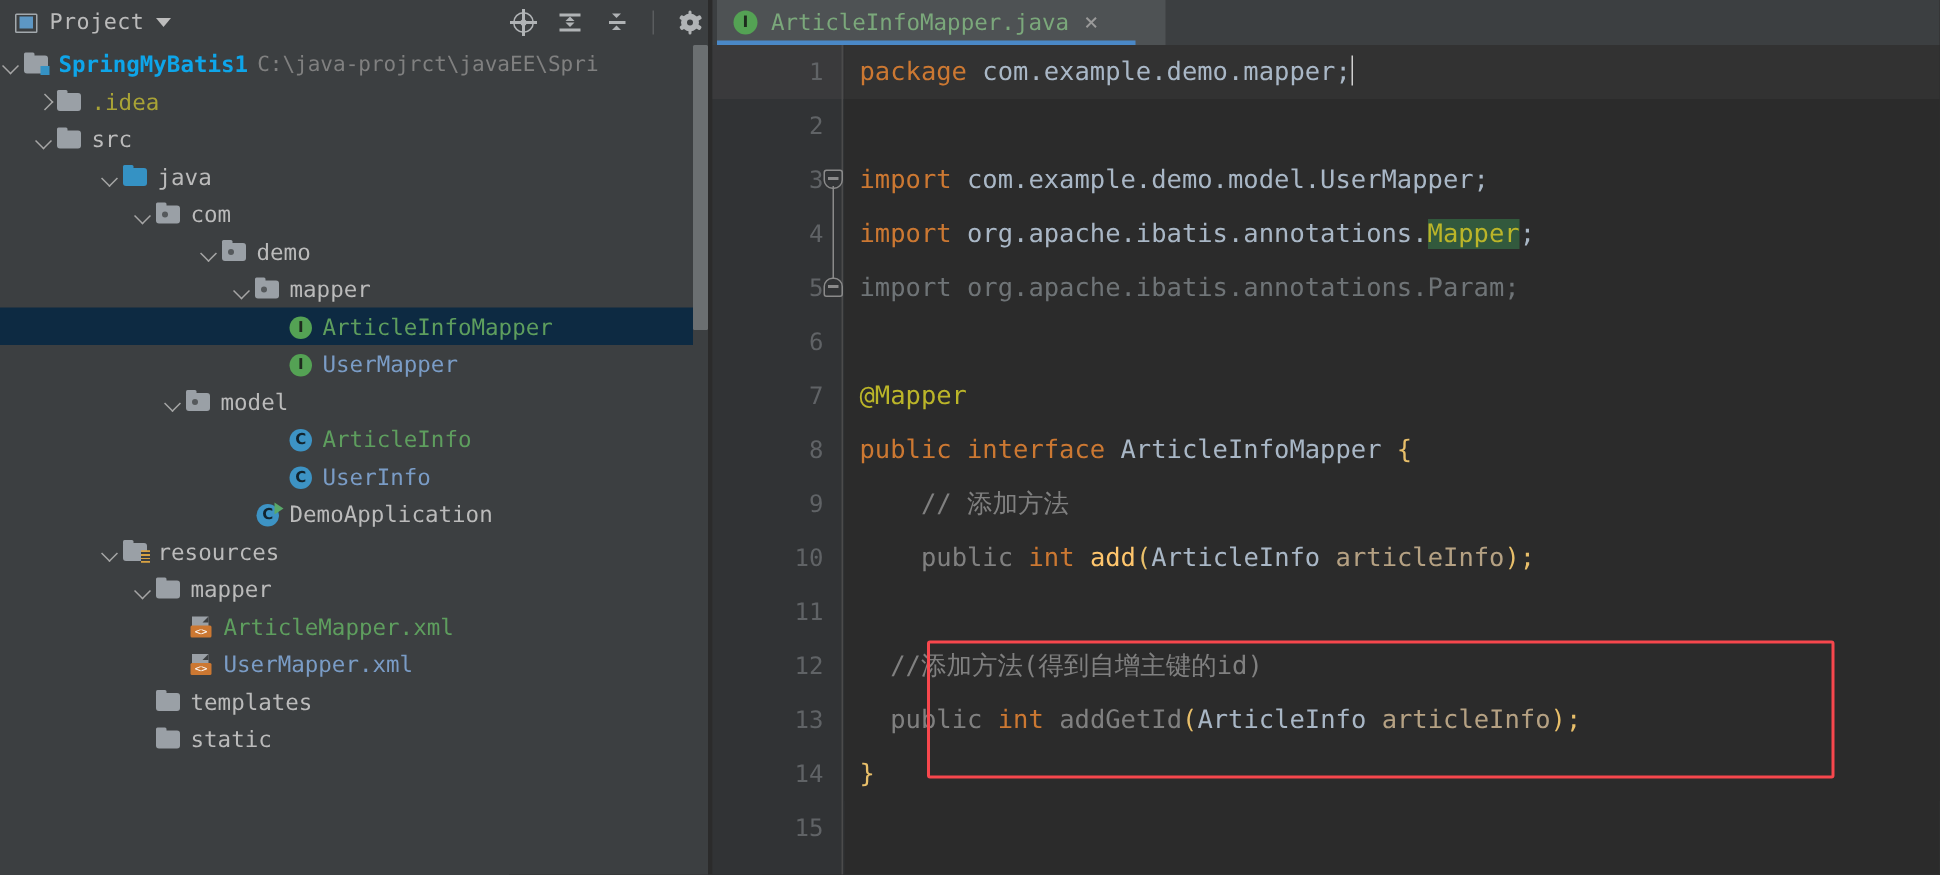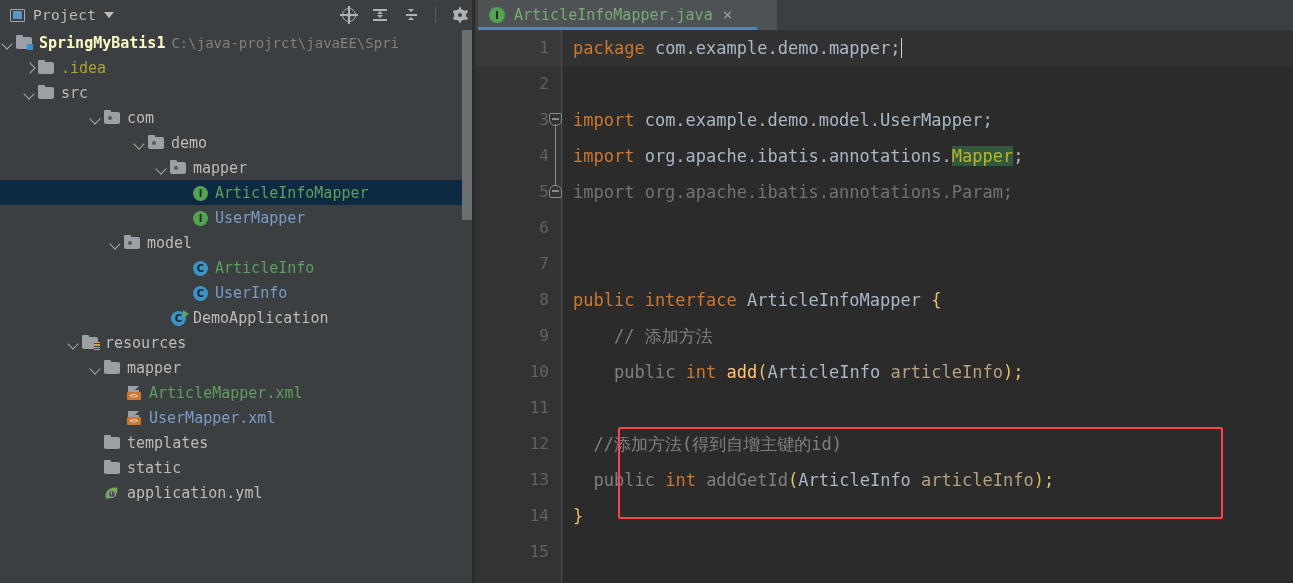--- a/index.html
+++ b/index.html
@@ -77,21 +77,21 @@
   .xmlic .pg:after{content:"";position:absolute;right:0;top:0;border-left:4px solid transparent;border-bottom:4px solid #3c3f41;width:0;height:0;}
   .xmlic .tg{position:absolute;left:0;top:6px;width:14px;height:8px;background:#cc7832;border-radius:1px;
      display:flex;align-items:center;justify-content:center;font-size:7px;color:#ffffff;font-family:"DejaVu Sans Mono",monospace;line-height:8px;}
 
   .leafic{position:absolute;left:0px;top:1px;width:16px;height:14px;}
   .leafic .lf{position:absolute;left:1px;top:2px;width:13px;height:10px;background:#6cad4d;border-radius:10px 2px 10px 2px;transform:rotate(-8deg);}
   .leafic .cg{position:absolute;left:4px;top:4px;width:8px;height:8px;border:1.6px solid #9aa0a6;border-radius:50%;box-sizing:border-box;background:#4a4d4f;}
   .leafic .cg:after{content:"";position:absolute;left:2.2px;top:1px;width:1.3px;height:3px;background:#9aa0a6;}
 
   .c-white{color:#bbbbbb;}
-  .c-bold{color:#fef9c3;font-weight:bold;}
+  .c-bold{color:#0ea5e9;font-weight:bold;}
   .c-path{color:#808080;font-size:14px;}
   .c-olive{color:#a9a336;}
   .c-green{color:#5e9e5e;}
   .c-blue{color:#7a9cc6;}
 
   .panel-scroll{position:absolute;left:462px;top:30px;width:10px;height:553px;background:#3c3f41;}
   .panel-thumb{position:absolute;left:462px;top:30px;width:10px;height:190px;background:#6b6f71;border-radius:1px;cursor:pointer;}
   .panel-divider{position:absolute;left:472px;top:0;width:3px;height:583px;background:#2b2b2b;}
 
   
@@ -195,20 +195,27 @@
           </span>
           <span class="lbl c-olive">.idea</span>
         </div>
         <div class="row" style="padding-left: 22px;">
           <span class="arrow dn"></span>
           <span class="ti">
             <i class="folder"></i>
           </span>
           <span class="lbl c-white">src</span>
         </div>
+        <div class="row" style="padding-left: 66px;">
+          <span class="arrow dn"></span>
+          <span class="ti">
+            <i class="folder blue"></i>
+          </span>
+          <span class="lbl c-white">java</span>
+        </div>
         <div class="row" style="padding-left: 88px;">
           <span class="arrow dn"></span>
           <span class="ti">
             <i class="folder pkg"></i>
           </span>
           <span class="lbl c-white">com</span>
         </div>
         <div class="row" style="padding-left: 132px;">
           <span class="arrow dn"></span>
           <span class="ti">
@@ -306,30 +313,20 @@
             <i class="folder"></i>
           </span>
           <span class="lbl c-white">templates</span>
         </div>
         <div class="row" style="padding-left: 88px;">
           <span class="arrow"></span>
           <span class="ti">
             <i class="folder"></i>
           </span>
           <span class="lbl c-white">static</span>
-        </div>
-        <div class="row" style="padding-left: 88px;">
-          <span class="arrow"></span>
-          <span class="ti">
-            <span class="leafic">
-              <i class="lf"></i>
-              <i class="cg"></i>
-            </span>
-          </span>
-          <span class="lbl c-white">application.yml</span>
         </div>
       </div>
     <div class="panel-scroll"></div>
     <div class="panel-thumb"></div>
   </div>
   <div class="panel-divider"></div>
 
   <div class="editor">
 
     <div class="tabbar">
@@ -363,20 +360,21 @@
       </div>
     <div class="fold-rail"></div>
     <div class="code" id="code">
         <div class="caretline" style="top: 0px;"></div>
         <div class="cl" style="top: 0px;"><span class="k">package</span><span class="t"> com.example.demo.mapper;</span><span class="caret"></span></div>
         <div class="cl" style="top: 36px;"></div>
         <div class="cl" style="top: 72px;"><span class="k">import</span><span class="t"> com.example.demo.model.UserMapper;</span></div>
         <div class="cl" style="top: 108px;"><span class="k">import</span><span class="t"> org.apache.ibatis.annotations.</span><span class="hl">Mapper</span><span class="t">;</span></div>
         <div class="cl" style="top: 144px;"><span class="dim">import org.apache.ibatis.annotations.Param;</span></div>
         <div class="cl" style="top: 180px;"></div>
+        <div class="cl" style="top: 216px;"><span class="an">@Mapper</span></div>
         <div class="cl" style="top: 252px;"><span class="k">public interface</span><span class="t"> ArticleInfoMapper </span><span class="br">{</span></div>
         <div class="cl" style="top: 288px;"><span class="cm">    // 添加方法</span></div>
         <div class="cl" style="top: 324px;"><span class="t">    </span><span class="cm">public</span><span class="t"> </span><span class="k">int</span><span class="t"> </span><span class="mth">add</span><span class="br">(</span><span class="t">ArticleInfo </span><span class="pr">articleInfo</span><span class="br">)</span><span class="br">;</span></div>
         <div class="cl" style="top: 360px;"></div>
         <div class="cl" style="top: 396px;"><span class="cm">  //添加方法(得到自增主键的id)</span></div>
         <div class="cl" style="top: 432px;"><span class="t">  </span><span class="cm">public</span><span class="t"> </span><span class="k">int</span><span class="t"> </span><span class="cm">addGetId</span><span class="br">(</span><span class="t">ArticleInfo </span><span class="pr">articleInfo</span><span class="br">)</span><span class="br">;</span></div>
         <div class="cl" style="top: 468px;"><span class="br">}</span></div>
         <div class="cl" style="top: 504px;"></div>
         <div class="fold-mark top" style="left: -14px; top: 83px;"></div>
         <div class="fold-mark bot" style="left: -14px; top: 155px;"></div>

